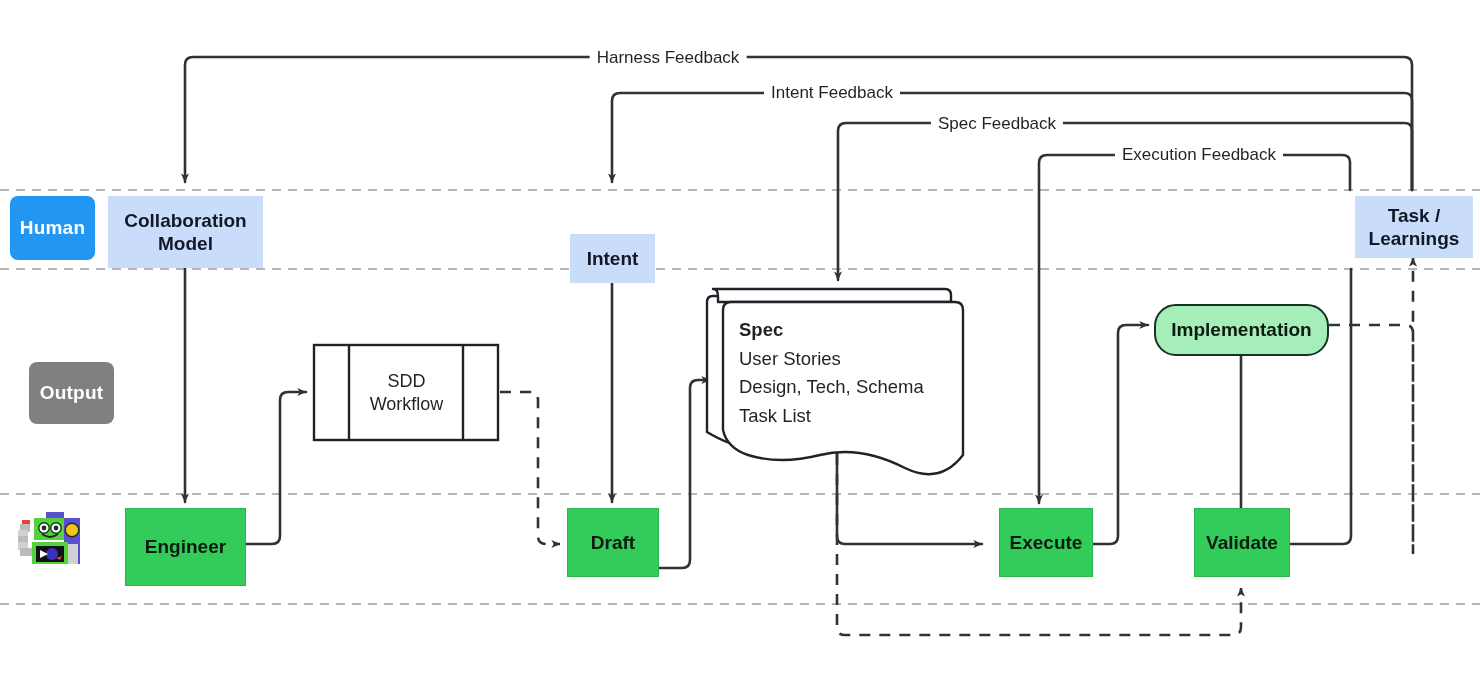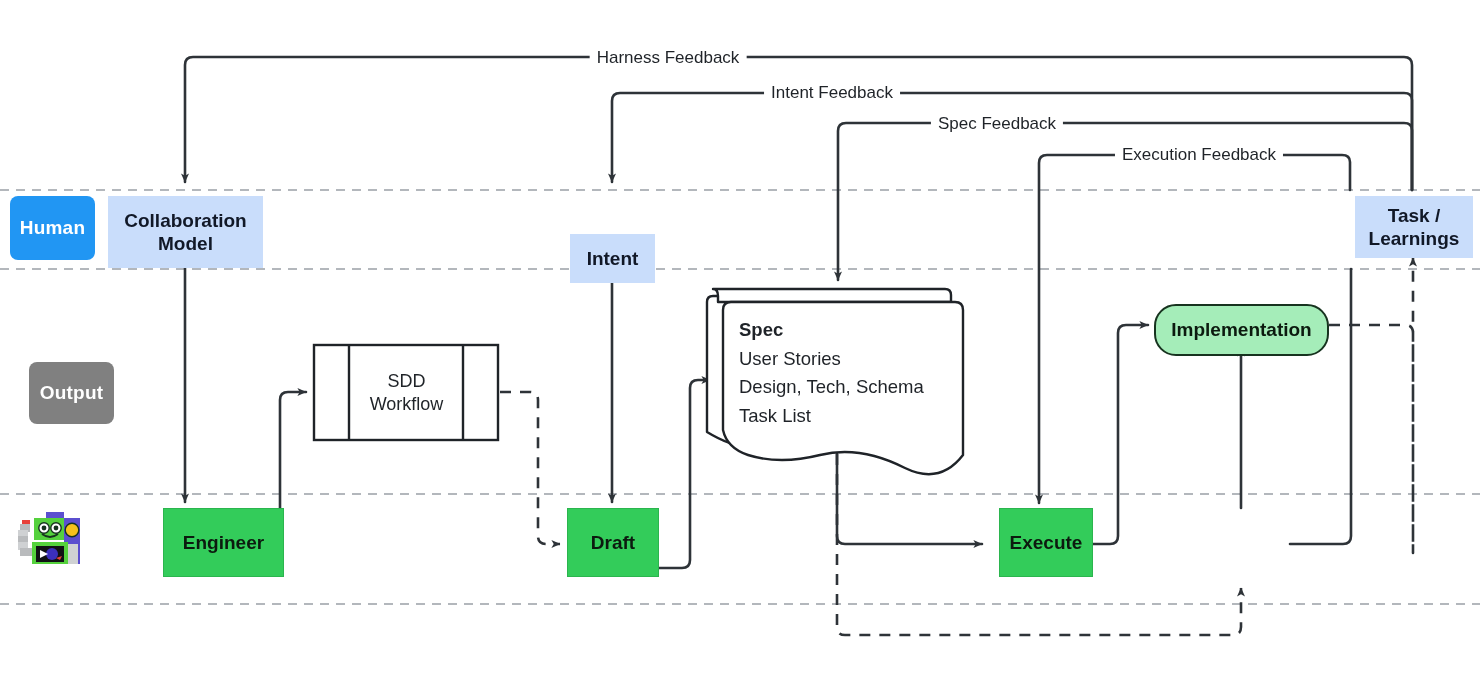--- a/index.html
+++ b/index.html
@@ -137,22 +137,23 @@
 
   <div class="spec-text" style="left:739px;top:316px;">
     <b>Spec</b><br>
     <span>User Stories</span><br>
     <span>Design, Tech, Schema</span><br>
     <span>Task List</span>
   </div>
 
   <div class="node stadium" style="left:1154px;top:304px;width:175px;height:52px;">Implementation</div>
 
-  <div class="node green-box" style="left:125px;top:508px;width:121px;height:69px;margin-left:38px;">Engineer</div>
+  <div class="node green-box" style="left:125px;top:508px;width:121px;height:78px;">Engineer</div>
   <div class="node green-box" style="left:567px;top:508px;width:92px;height:69px;">Draft</div>
   <div class="node green-box" style="left:999px;top:508px;width:94px;height:69px;">Execute</div>
+  <div class="node green-box" style="left:1194px;top:508px;width:96px;height:69px;">Validate</div>
 
   <div class="edge-label" style="left:668px;top:58px;">Harness Feedback</div>
   <div class="edge-label" style="left:832px;top:93px;">Intent Feedback</div>
   <div class="edge-label" style="left:997px;top:124px;">Spec Feedback</div>
   <div class="edge-label" style="left:1199px;top:155px;">Execution Feedback</div>
 
 </div>
 
 </body></html>

